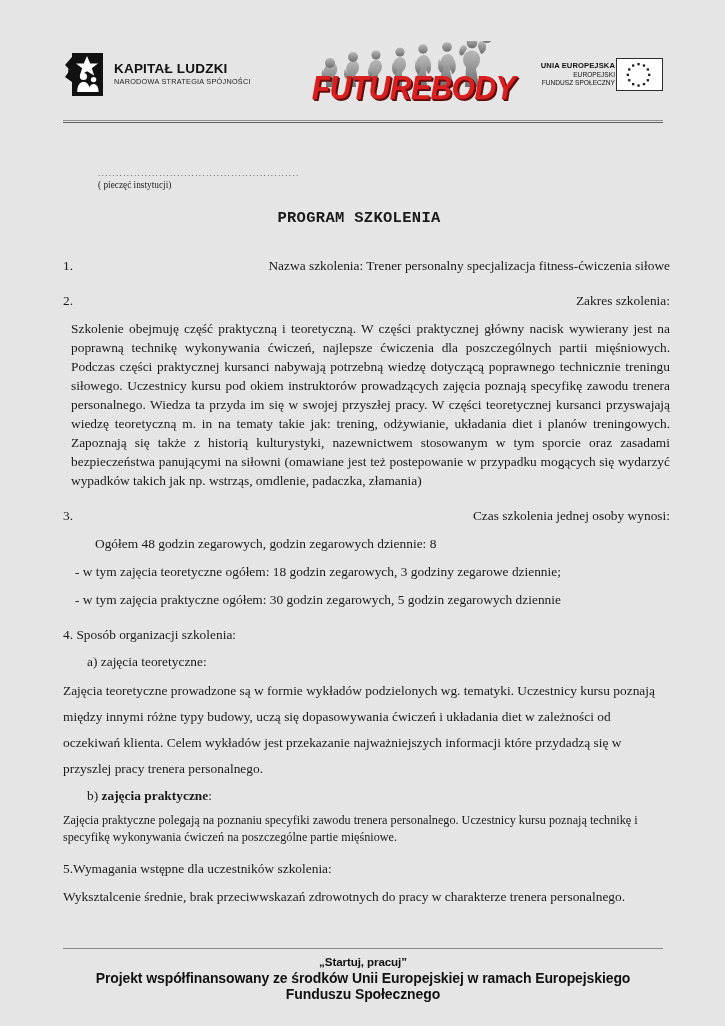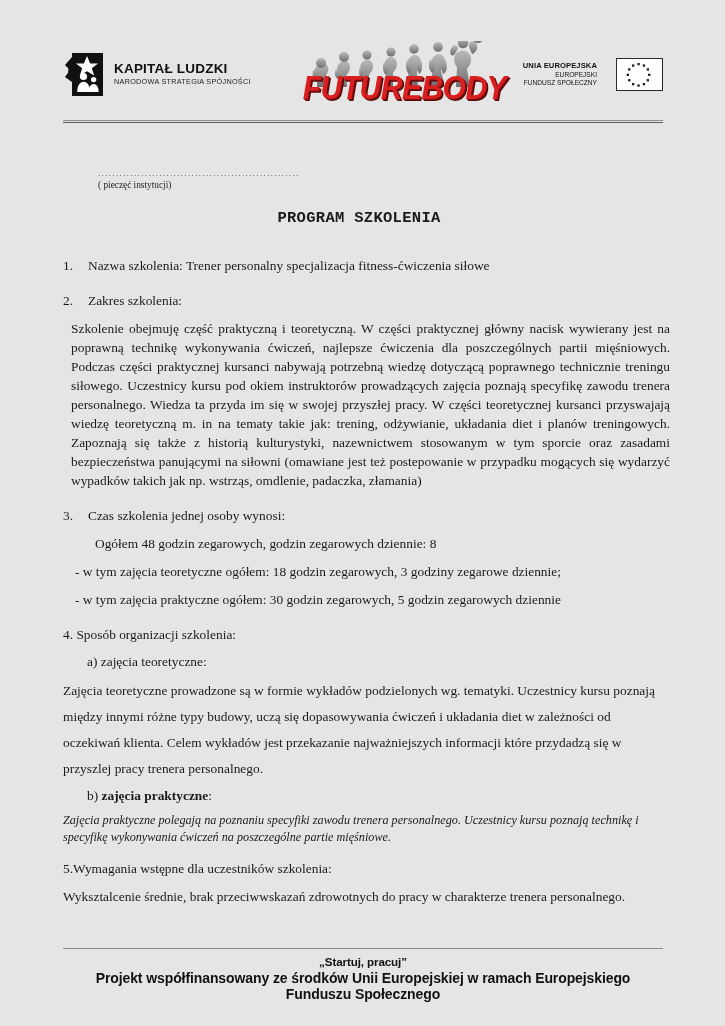--- a/index.html
+++ b/index.html
@@ -100,21 +100,21 @@
     text-shadow:
       1px 1px 0 #7a0d0d,
       2px 2px 0 #5a0808;
     transform: scaleY(1.12);
   }
 
   
   .eu-logo {
     display: flex;
     align-items: center;
-    gap: 19px;
+    gap: 1px;
     flex: 0 0 auto;
   }
   .eu-text {
     text-align: right;
     font-family: "Liberation Sans", "DejaVu Sans", sans-serif;
     line-height: 1.25;
     color: #111;
   }
   .eu-l1 { font-size: 7.6px; font-weight: bold; letter-spacing: 0.1px; white-space: nowrap;}
   .eu-l2 { font-size: 6.6px; font-weight: normal; white-space: nowrap;}
@@ -197,21 +197,21 @@
   }
 
   .item-num {
     display: flex;
     margin-bottom: 0;
   }
   .item-num .n {
     width: 25px;
     flex: 0 0 25px;
   }
-  .item-num .t { flex: 1 1 auto; }
+  .item-num .t { flex: 1 1 auto; text-align: right; }
 
   .para {
     text-align: left;
     margin-top: 9px;
     line-height: 1.42;
     margin-left: 8px;
   }
   .para-justify {
     text-align: justify;
     text-justify: inter-word;
@@ -222,21 +222,21 @@
   .sp-9  { height: 9px; }
   .sp-7  { height: 7px; }
   .sp-4  { height: 4px; }
 
   .ind-1 { padding-left: 32px; }
   .ind-dash { padding-left: 12px; }
   .ind-letter { padding-left: 24px; }
 
   .wide-line { line-height: 1.95; }
 
-  .small-body { font-size: 12.2px; line-height: 1.40; font-style: italic; }
+  .small-body { font-size: 12.2px; line-height: 1.40; }
 
   .bold { font-weight: bold; }
 
   
   .footer {
     position: absolute;
     left: 63px;
     top: 955px;
     width: 600px;
     text-align: center;

